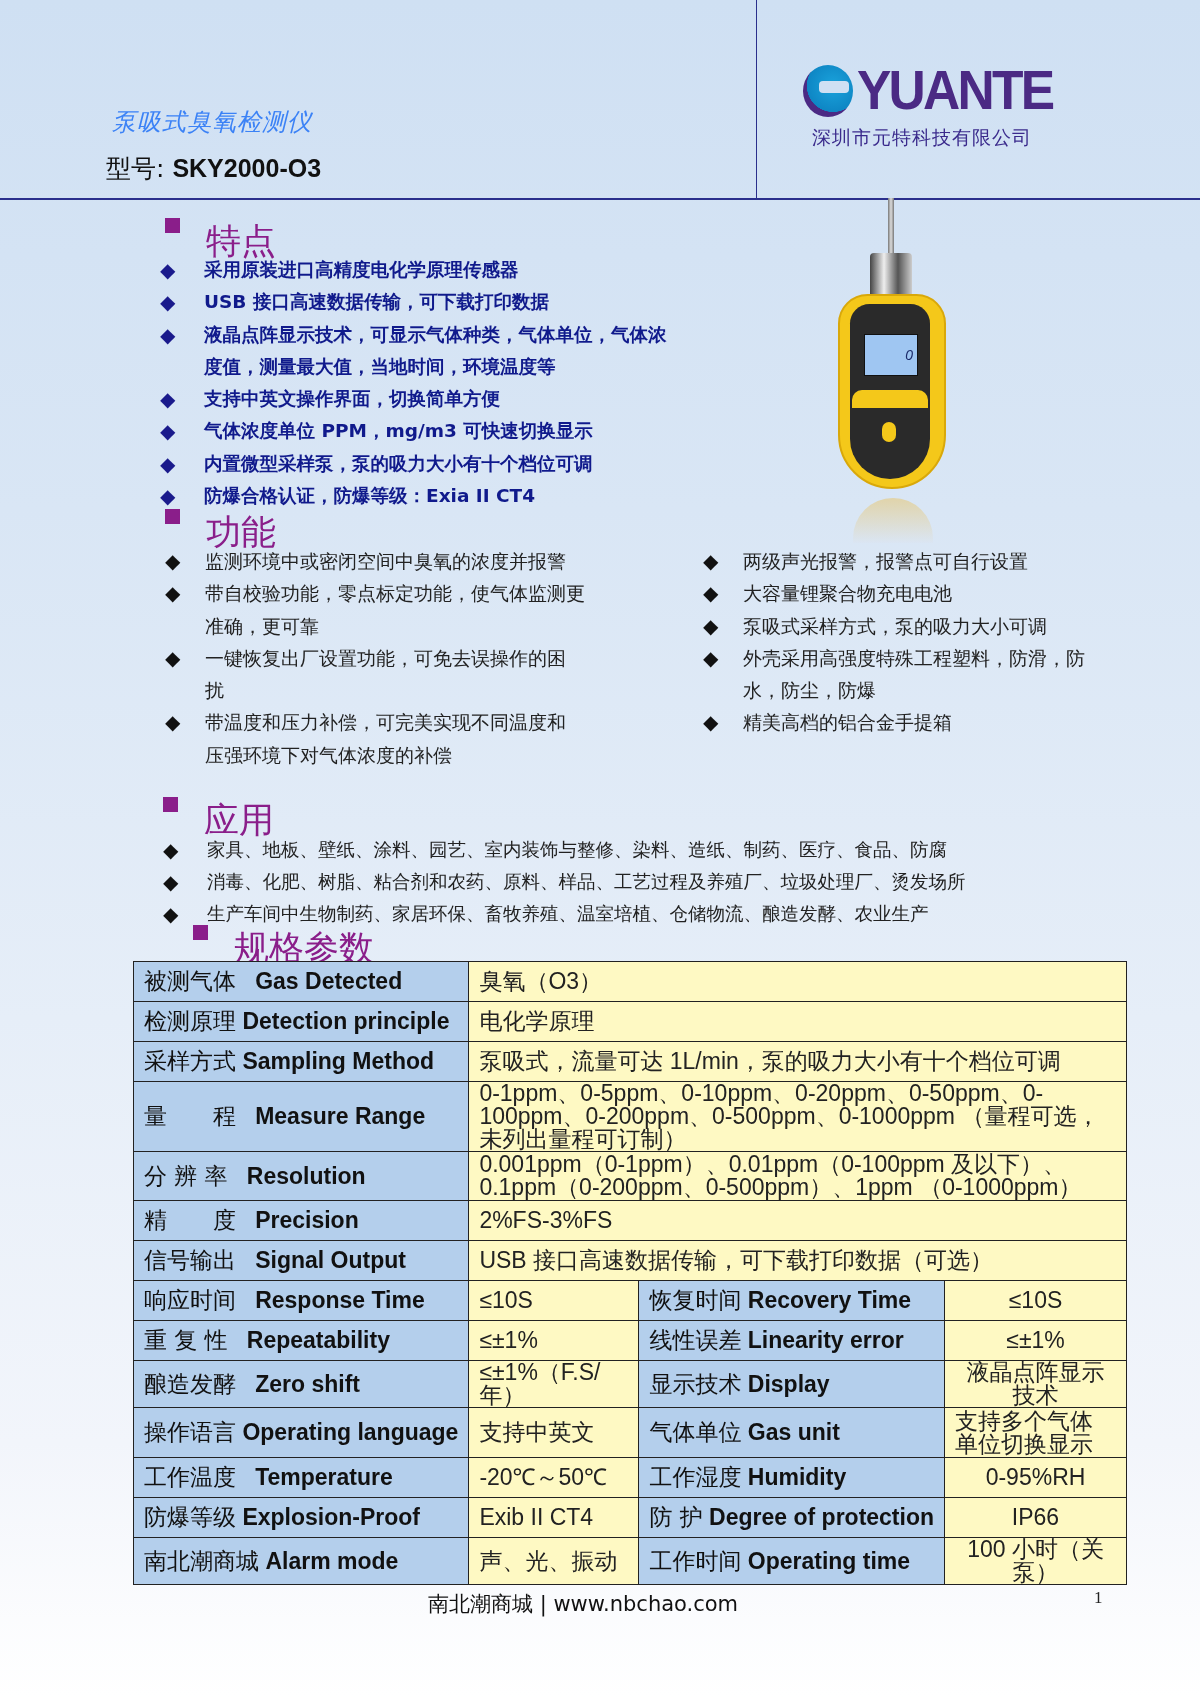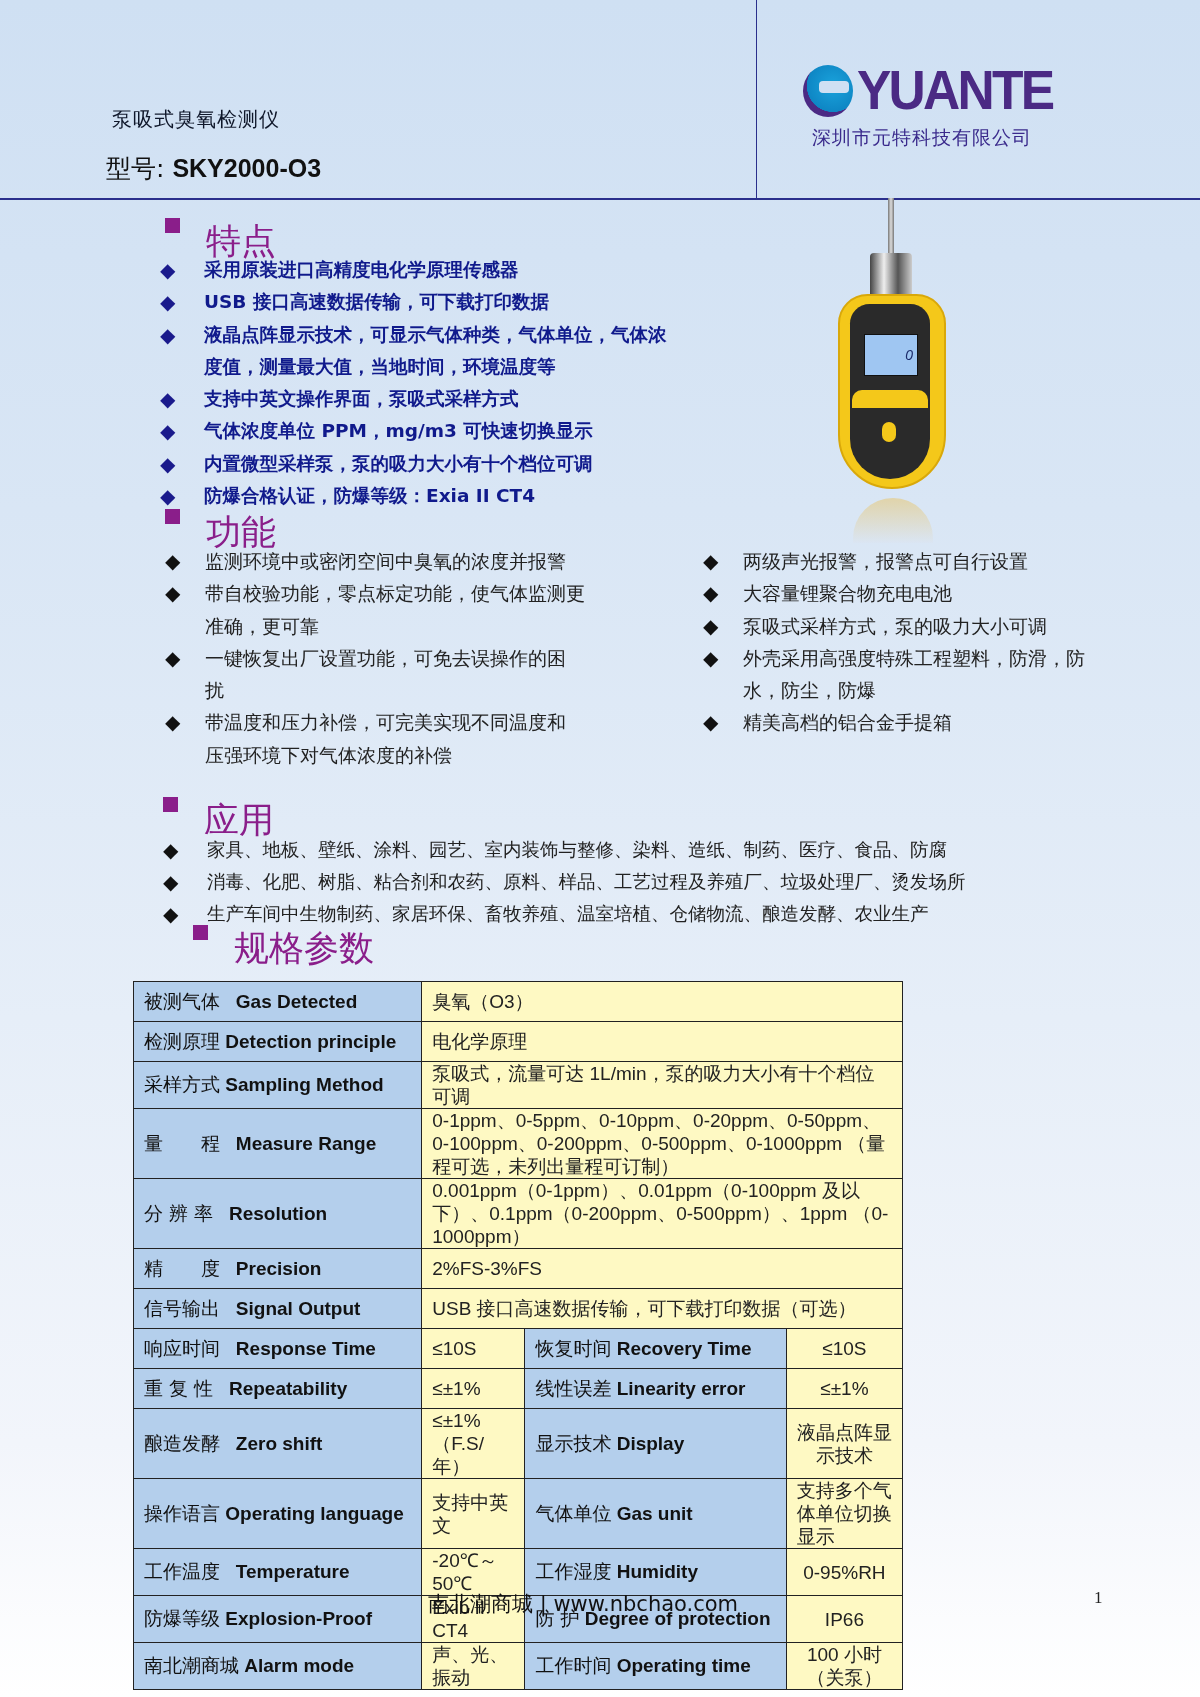--- a/index.html
+++ b/index.html
@@ -10,22 +10,22 @@
     background: linear-gradient(180deg, #cfe0f3 0%, #d9e6f5 30%, #e6eef8 60%, #f2f5fb 85%, #ffffff 100%);
     overflow: hidden;
   }
   .header-line {
     position: absolute; left: 0; top: 198px; width: 1200px; height: 2px; background: #2a2f8c;
   }
   .header-vline {
     position: absolute; left: 756px; top: 0; width: 1px; height: 199px; background: #2a2f8c;
   }
   .product-title {
-    position: absolute; left: 112px; top: 106px; font-size: 20px; color: #0f172a;
-    font-family: "DejaVu Sans", sans-serif; letter-spacing: 1px;
+    position: absolute; left: 112px; top: 106px; font-size: 24px; color: #3b82f6;
+    font-family: "DejaVu Sans", sans-serif; letter-spacing: 1px; font-style: italic;
   }
   .model-line {
     position: absolute; left: 106px; top: 152px; font-size: 25px; color: #111;
     font-family: "Liberation Sans", sans-serif; font-weight: bold;
   }
   .model-line .zh { font-weight: normal; font-family: "DejaVu Sans", sans-serif; }
   .logo { position: absolute; left: 803px; top: 63px; width: 240px; height: 90px; }
   .logo-mark {
     position: absolute; left: 0; top: 2px; width: 50px; height: 52px; border-radius: 50%;
     background: radial-gradient(circle at 60% 40%, #1aa3dc 0%, #0e86c4 60%, #4b2a84 61%, #4b2a84 100%);
@@ -89,23 +89,22 @@
   .func-col { position: absolute; width: 460px; }
   .func-item { display: flex; color: #222; font-size: 19px; line-height: 32.3px; font-family: "DejaVu Serif", serif; }
   .func-item .dia { width: 40px; flex: 0 0 40px; color: #111; font-size: 20px; font-family: "DejaVu Sans", sans-serif; }
   .func-item .cont { flex: 1; }
 
   .apps { position: absolute; left: 163px; top: 834px; width: 960px; }
   .app-item { display: flex; color: #222; font-size: 18.5px; line-height: 32px; font-family: "DejaVu Serif", serif; white-space: nowrap; }
   .app-item .dia { width: 44px; flex: 0 0 44px; color: #111; font-size: 20px; font-family: "DejaVu Sans", sans-serif; }
 
   .spec-table {
-    position: absolute; left: 133px; top: 961px; width: 770px; border-collapse: collapse;
-    font-size: 19px;
-    margin-top: 20px;
+    position: absolute; left: 133px; top: 961px; width: 994px; border-collapse: collapse;
+    font-size: 23px;
   }
   .spec-table td {
     border: 1.5px solid #222; padding: 0 10px; height: 40px; vertical-align: middle;
   }
   .spec-table td.lbl {
     background: #b4cfec; color: #111; font-family: "Liberation Sans", sans-serif; font-weight: bold; white-space: nowrap;
   }
   .spec-table td.lbl .zh { font-family: "DejaVu Sans", sans-serif; font-weight: normal; }
   .spec-table td.val { background: #fef9c3; color: #222; font-family: "Liberation Sans", sans-serif; line-height: 23px; }
   .spec-table td.val.center { text-align: center; }
@@ -149,21 +148,21 @@
   <div class="feat-item">
       <span class="dia">◆</span>
       <span class="cont">USB 接口高速数据传输，可下载打印数据</span>
     </div>
   <div class="feat-item">
       <span class="dia">◆</span>
       <span class="cont" style="max-width:470px;">液晶点阵显示技术，可显示气体种类，气体单位，气体浓度值，测量最大值，当地时间，环境温度等</span>
     </div>
   <div class="feat-item">
       <span class="dia">◆</span>
-      <span class="cont">支持中英文操作界面，泵吸式采样方式</span>
+      <span class="cont">支持中英文操作界面，切换简单方便</span>
     </div>
   <div class="feat-item">
       <span class="dia">◆</span>
       <span class="cont">气体浓度单位 PPM，mg/m3 可快速切换显示</span>
     </div>
   <div class="feat-item">
       <span class="dia">◆</span>
       <span class="cont">内置微型采样泵，泵的吸力大小有十个档位可调</span>
     </div>
   <div class="feat-item">

